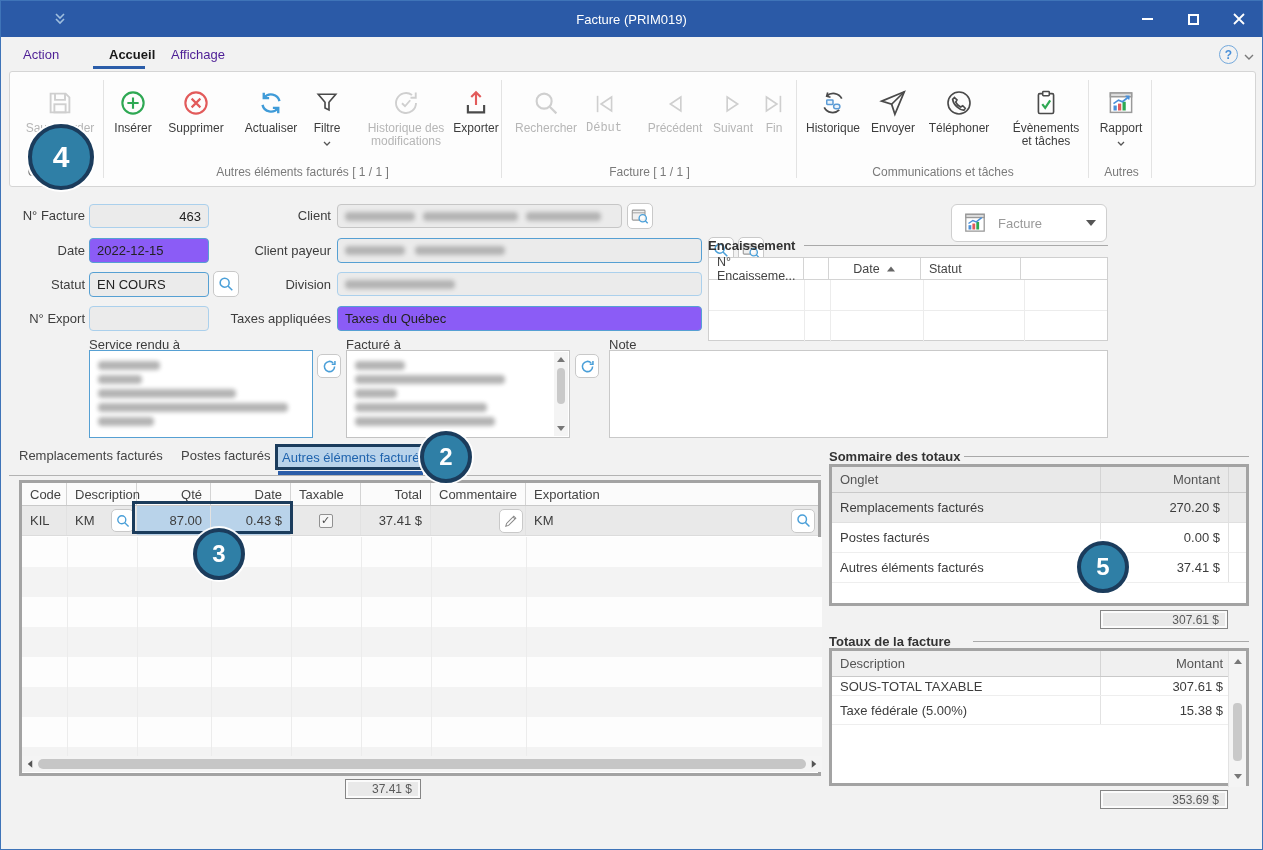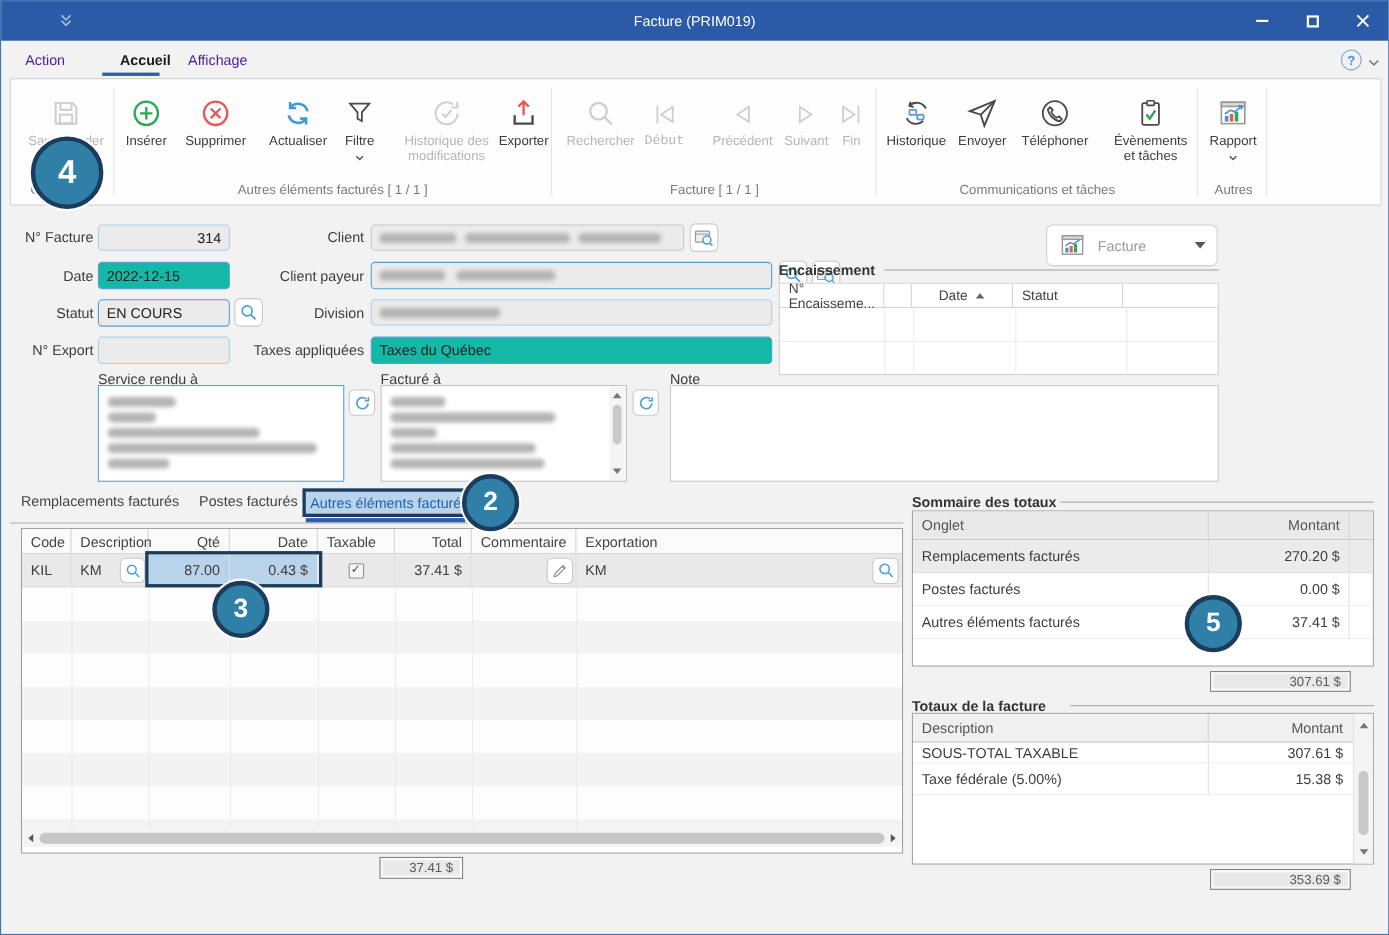--- a/index.html
+++ b/index.html
@@ -29,33 +29,33 @@
   .rib-btn { position:absolute; top:10px; height:92px; display:flex; flex-direction:column;
     align-items:center; text-align:center; font-size:12px; color:#3d3d3d; line-height:13px; cursor:default; }
   .rib-btn .ic { height:36px; display:flex; align-items:flex-end; justify-content:center; margin-bottom:4px; }
   .rib-btn.dis { color:#b6b6b6; }
   .grp-lbl { position:absolute; top:93px; font-size:12px; color:#7a7a7a; text-align:center; }
   .chev { display:inline-block; width:8px; height:8px; }
 
   
   .lbl { position:absolute; text-align:right; color:#3d3d3d; font-size:13px; height:16px; }
   .inp { position:absolute; border-radius:4px; font-size:13px; display:flex; align-items:center;
-    padding:0 7px; background:#14b8a6; border:1px solid #c3c3c3; color:#222; }
+    padding:0 7px; background:#8b5cf6; border:1px solid #c3c3c3; color:#222; }
   .inp.gray  { background:#ebebeb; border:1px solid #abd0ec; }
   .inp.blue  { border:1.5px solid #56a0d3; }
   .inp.right { justify-content:flex-end; }
   .sqbtn { position:absolute; width:26px; height:26px; border:1px solid #c9c9c9; border-radius:5px;
     background:#fff; display:flex; align-items:center; justify-content:center; cursor:default; }
   .redact { height:9px; border-radius:4px; background:#b4b4b4; filter:blur(2px); margin:5px 0; }
   .gtitle { position:absolute; font-weight:bold; color:#333; font-size:13px; }
   .gline  { position:absolute; height:1px; background:#a9a9a9; }
   .memo { position:absolute; background:#fff; border:1px solid #c9c9c9; padding:5px 8px; }
 
   
-  .tbl { position:absolute; background:#fff; border:1px solid #a3a3a3; }
+  .tbl { position:absolute; background:#fff; border:3px solid #a3a3a3; }
   .thead { display:flex; background:#fbfbfb; border-bottom:1px solid #c9c9c9; color:#444; }
   .th { padding:0 8px; display:flex; align-items:center; border-right:1px solid #d4d4d4; height:100%; }
   .tr { display:flex; }
   .td { padding:0 8px; display:flex; align-items:center; border-right:1px solid #e2e2e2; height:100%; }
   .ar { justify-content:flex-end; }
   .ac { justify-content:center; }
   .colline { position:absolute; width:1px; background:#ececec; }
   .tri-up { width:0; height:0; border-left:5px solid transparent; border-right:5px solid transparent; border-bottom:6px solid #555; }
   .tri-down { width:0; height:0; border-left:5px solid transparent; border-right:5px solid transparent; border-top:6px solid #555; }
   .tri-left { width:0; height:0; border-top:5px solid transparent; border-bottom:5px solid transparent; border-right:6px solid #555; }
@@ -303,21 +303,21 @@
       <span class="chev" style="margin-top:2px;">
         <svg width="8" height="6" viewBox="0 0 8 6">
             <path d="M1 1l3 3 3-3" fill="none" stroke="#555" stroke-width="1.3"></path>
           </svg>
       </span>
     </div>
     <div class="grp-lbl" style="left:1080px;width:63px;">Autres</div>
   </div>
 
   <div class="lbl" style="left:0;top:207px;width:84px;">N° Facture</div>
-  <div class="inp gray right" style="left:88px;top:203px;width:120px;height:24px;">314</div>
+  <div class="inp gray right" style="left:88px;top:203px;width:120px;height:24px;">463</div>
 
   <div class="lbl" style="left:0;top:242px;width:84px;">Date</div>
   <div class="inp blue" style="left:88px;top:237px;width:120px;height:25px;">2022-12-15</div>
 
   <div class="lbl" style="left:0;top:276px;width:84px;">Statut</div>
   <div class="inp gray blue" style="left:88px;top:271px;width:120px;height:25px;background:#ebebeb;">EN COURS</div>
   <div class="sqbtn" style="left:212px;top:270px;">
     <svg width="18" height="18" viewBox="0 0 20 20" fill="none" stroke="#4a9fd8" stroke-width="1.7">
         <circle cx="8.5" cy="8.5" r="5"></circle>
         <path d="M12.2 12.2L17 17"></path>

